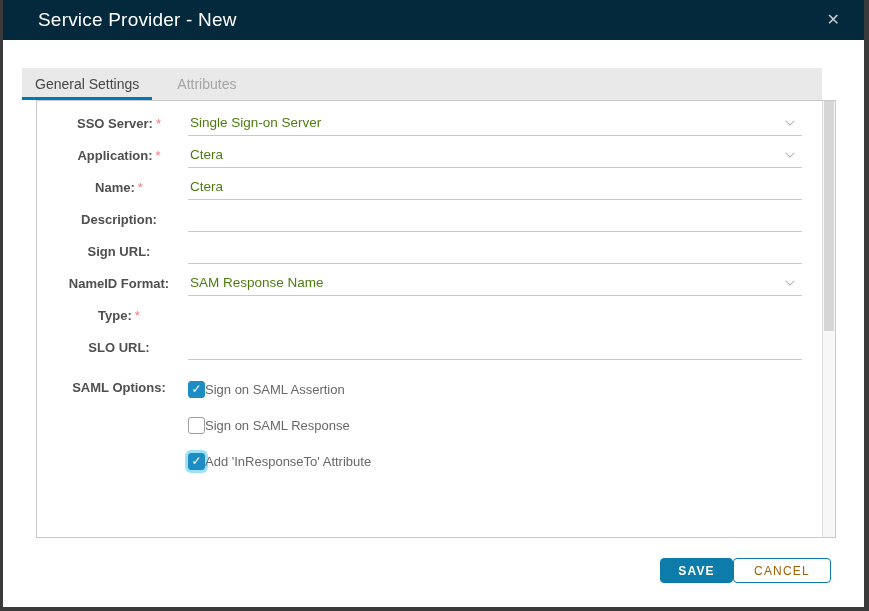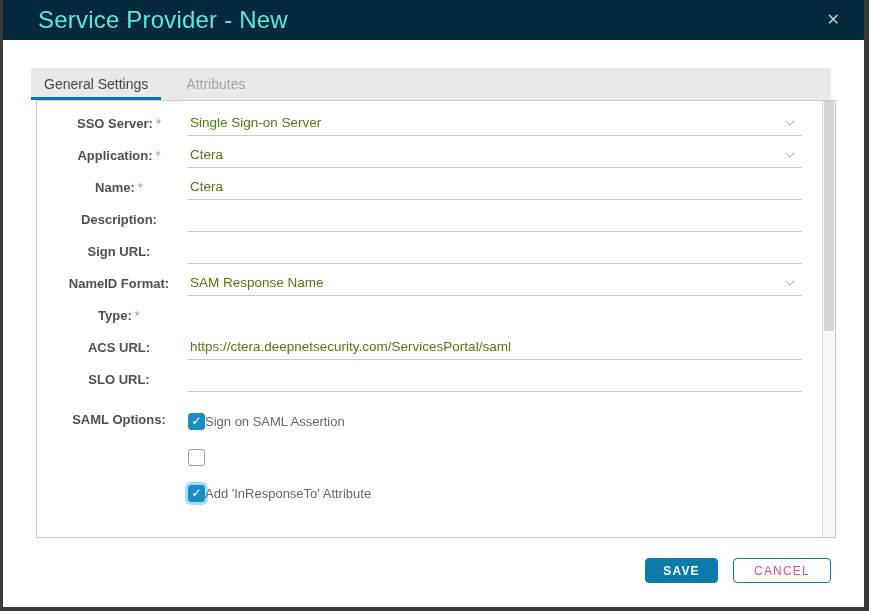--- a/index.html
+++ b/index.html
@@ -17,36 +17,36 @@
   }
   
   .titlebar {
     height:40px;
     background:#04293c;
     display:flex;
     align-items:center;
     padding:0 20px 0 35px;
   }
   .titlebar .title {
-    color:#5eead4;
-    font-size:24px;
+    color:#ffffff;
+    font-size:19px;
     font-weight:400;
     letter-spacing:.2px;
     flex:1;
   }
   .close-btn {
     color:#c3ccd2;
     font-size:16px;
     line-height:1;
     cursor:pointer;
     padding:2px 4px;
   }
   
   .tab-strip {
-    margin:28px 0 0 28px;
+    margin:28px 0 0 19px;
     width:800px;
     height:32px;
     background:#e9e9e9;
     display:flex;
     align-items:stretch;
     position:relative;
   }
   .tab {
     display:flex;
     align-items:center;
@@ -159,21 +159,20 @@
     top:0; left:1px; right:1px;
     height:230px;
     background:#d6d6d6;
   }
   
   .footer {
     position:absolute;
     right:33px;
     bottom:24px;
     display:flex;
-    gap:15px;
   }
   .btn {
     height:25px;
     border-radius:4px;
     font-size:12px;
     letter-spacing:1.2px;
     display:flex;
     align-items:center;
     justify-content:center;
     cursor:pointer;
@@ -182,21 +181,21 @@
   .btn-save {
     width:73px;
     background:#0d7cab;
     color:#ffffff;
     font-weight:700;
     border:1px solid #0d7cab;
   }
   .btn-cancel {
     width:98px;
     background:#ffffff;
-    color:#ec4899;
+    color:#a16207;
     border:1px solid #0d7cab;
     text-align:right;
   }
 </style>
 </head>
 <body>
 
 <div class="dialog">
 
   <div class="titlebar">
@@ -265,29 +264,20 @@
       <span>NameID Format:</span>
     </div>
     <div class="field-cell">
       <span>SAM Response Name</span>
       <span class="chevron"></span>
     </div>
   </div>
         <div class="form-row">
     <div class="label-cell">
       <span>Type:</span><span class="asterisk">*</span>
-    </div>
-  </div>
-        <div class="form-row">
-    <div class="label-cell">
-      <span>ACS URL:</span>
-    </div>
-    <div class="field-cell">
-      <span>https://ctera.deepnetsecurity.com/ServicesPortal/saml</span>
-
     </div>
   </div>
         <div class="form-row">
     <div class="label-cell">
       <span>SLO URL:</span>
     </div>
     <div class="field-cell">
       <span></span>
 
     </div>
@@ -295,20 +285,21 @@
       </div>
     <div class="options-section">
       <div class="label-cell">SAML Options:</div>
       <div>
           <div class="checkbox-row">
     <span class="checkbox checked">✓</span>
     <span class="cb-label">Sign on SAML Assertion</span>
   </div>
           <div class="checkbox-row">
     <span class="checkbox"></span>
+    <span class="cb-label">Sign on SAML Response</span>
   </div>
           <div class="checkbox-row">
     <span class="checkbox checked focused">✓</span>
     <span class="cb-label">Add 'InResponseTo' Attribute</span>
   </div>
         </div>
     </div>
     <div class="scrollbar">
       <div class="thumb"></div>
     </div>

